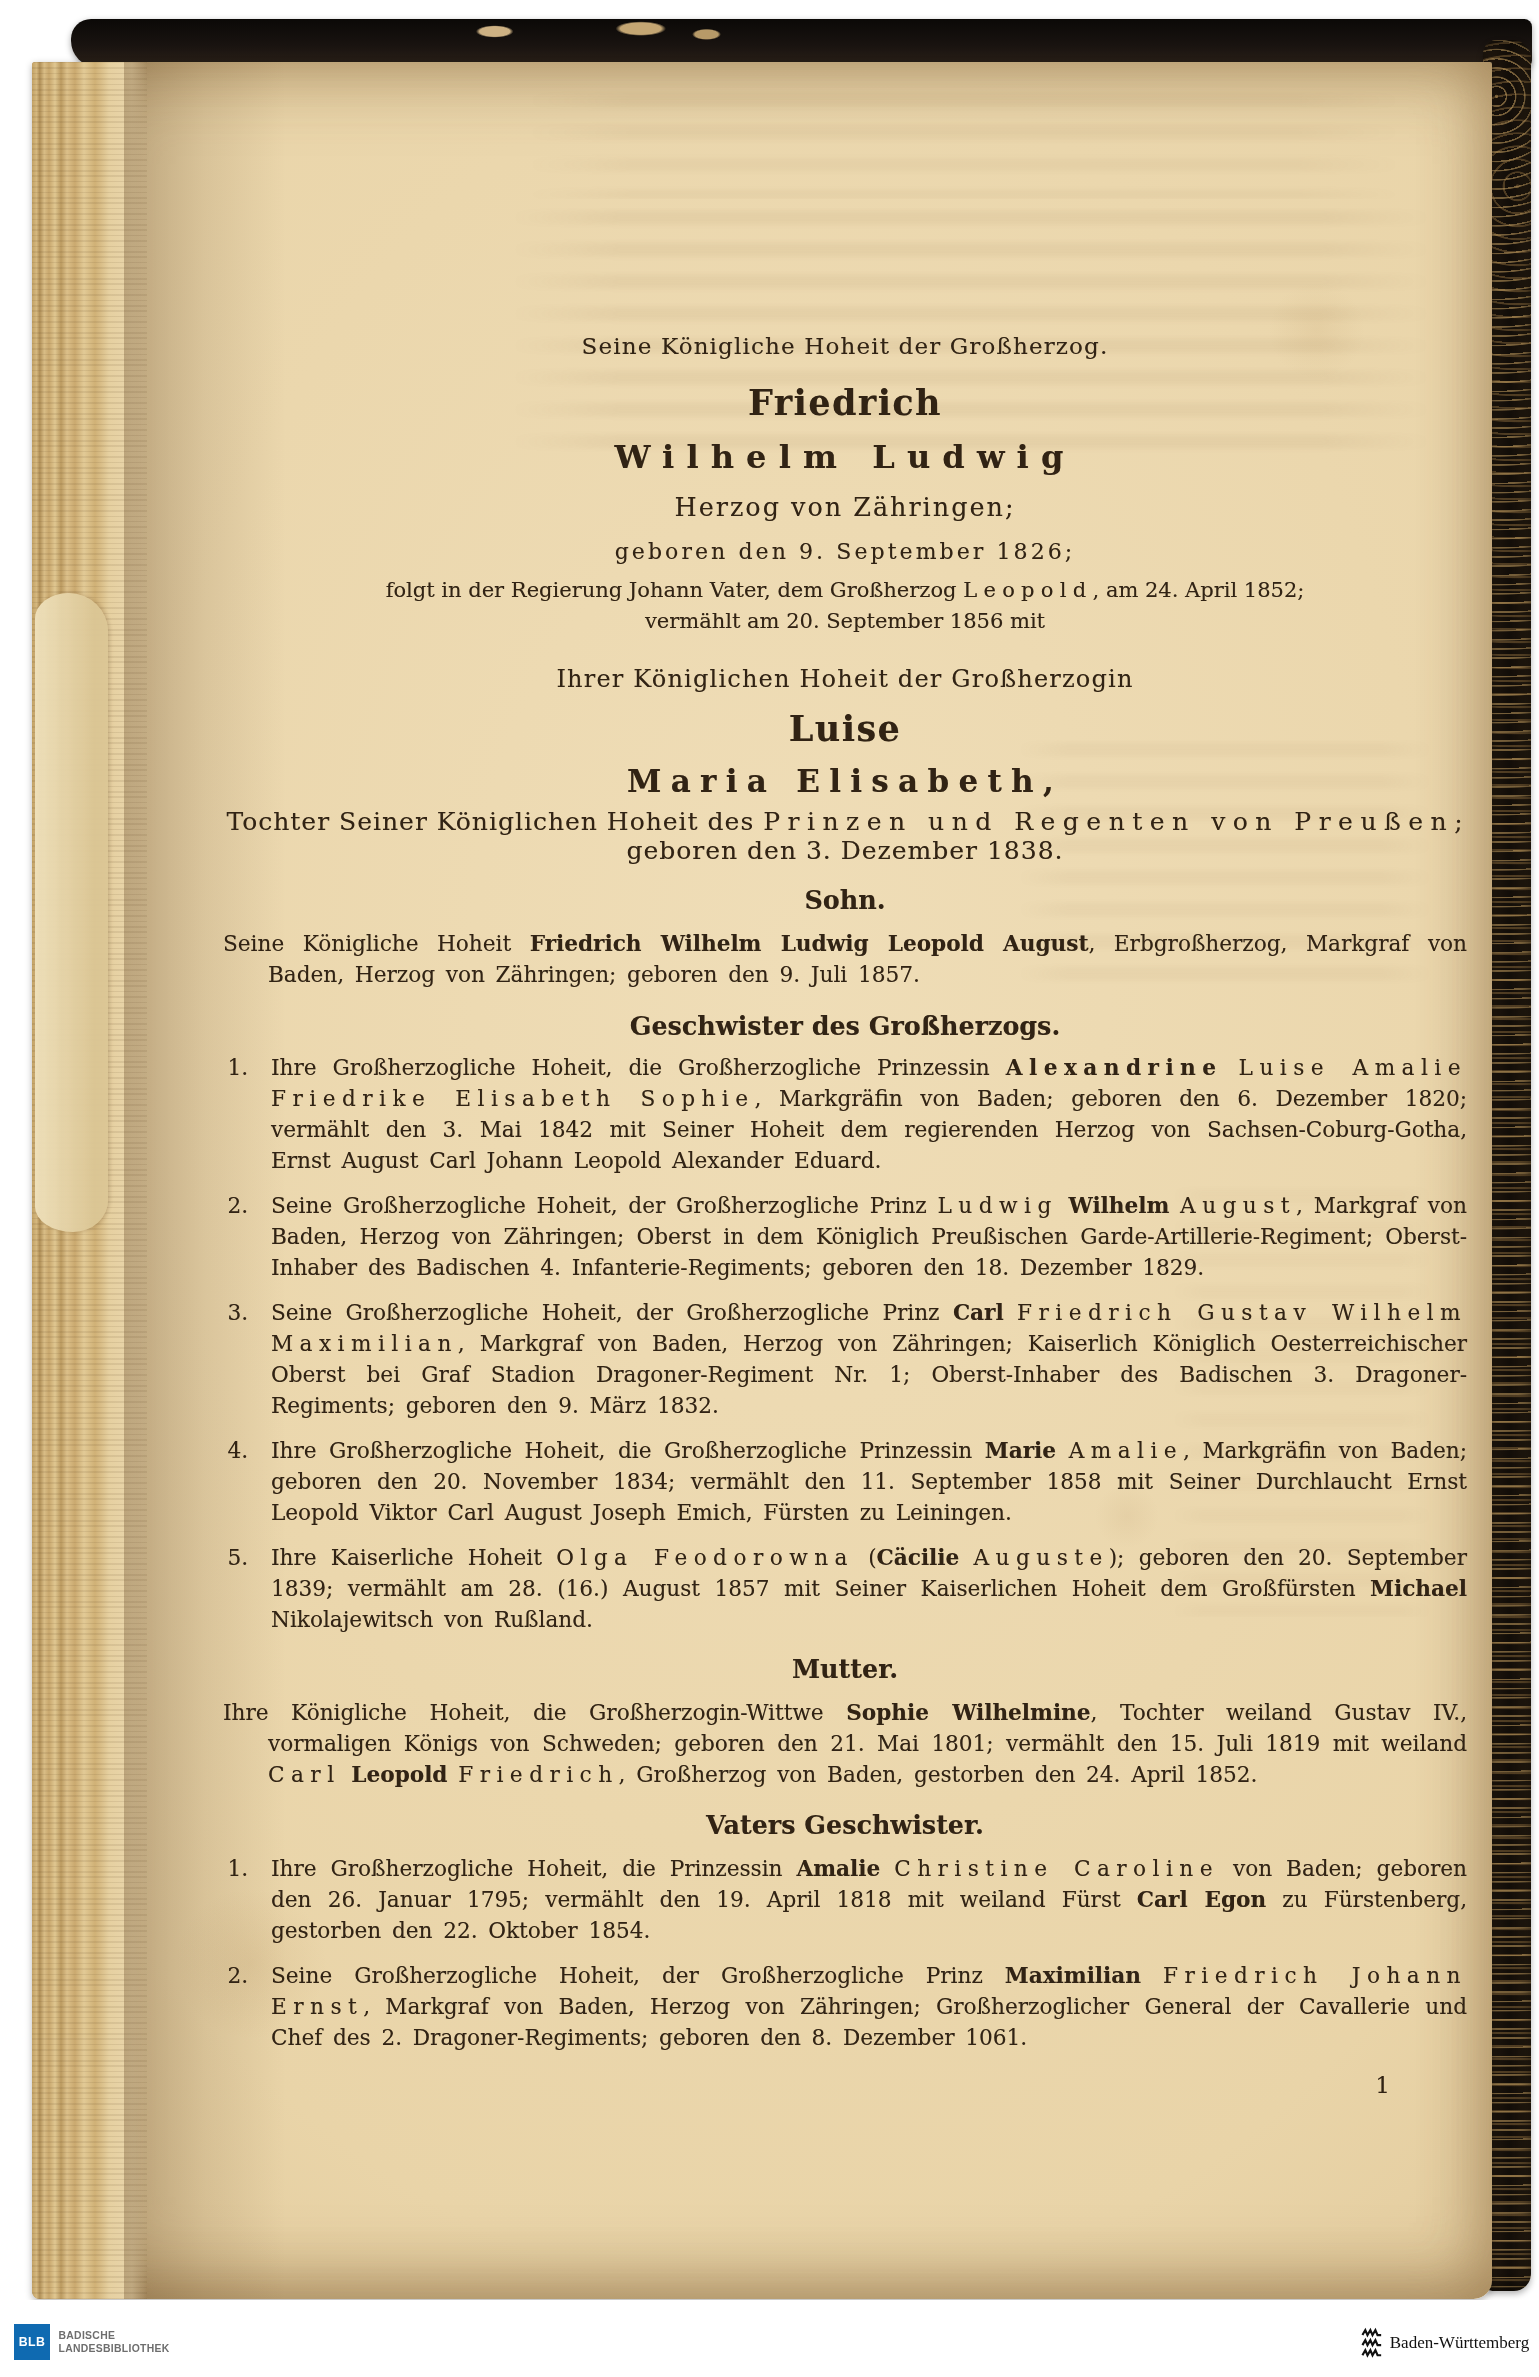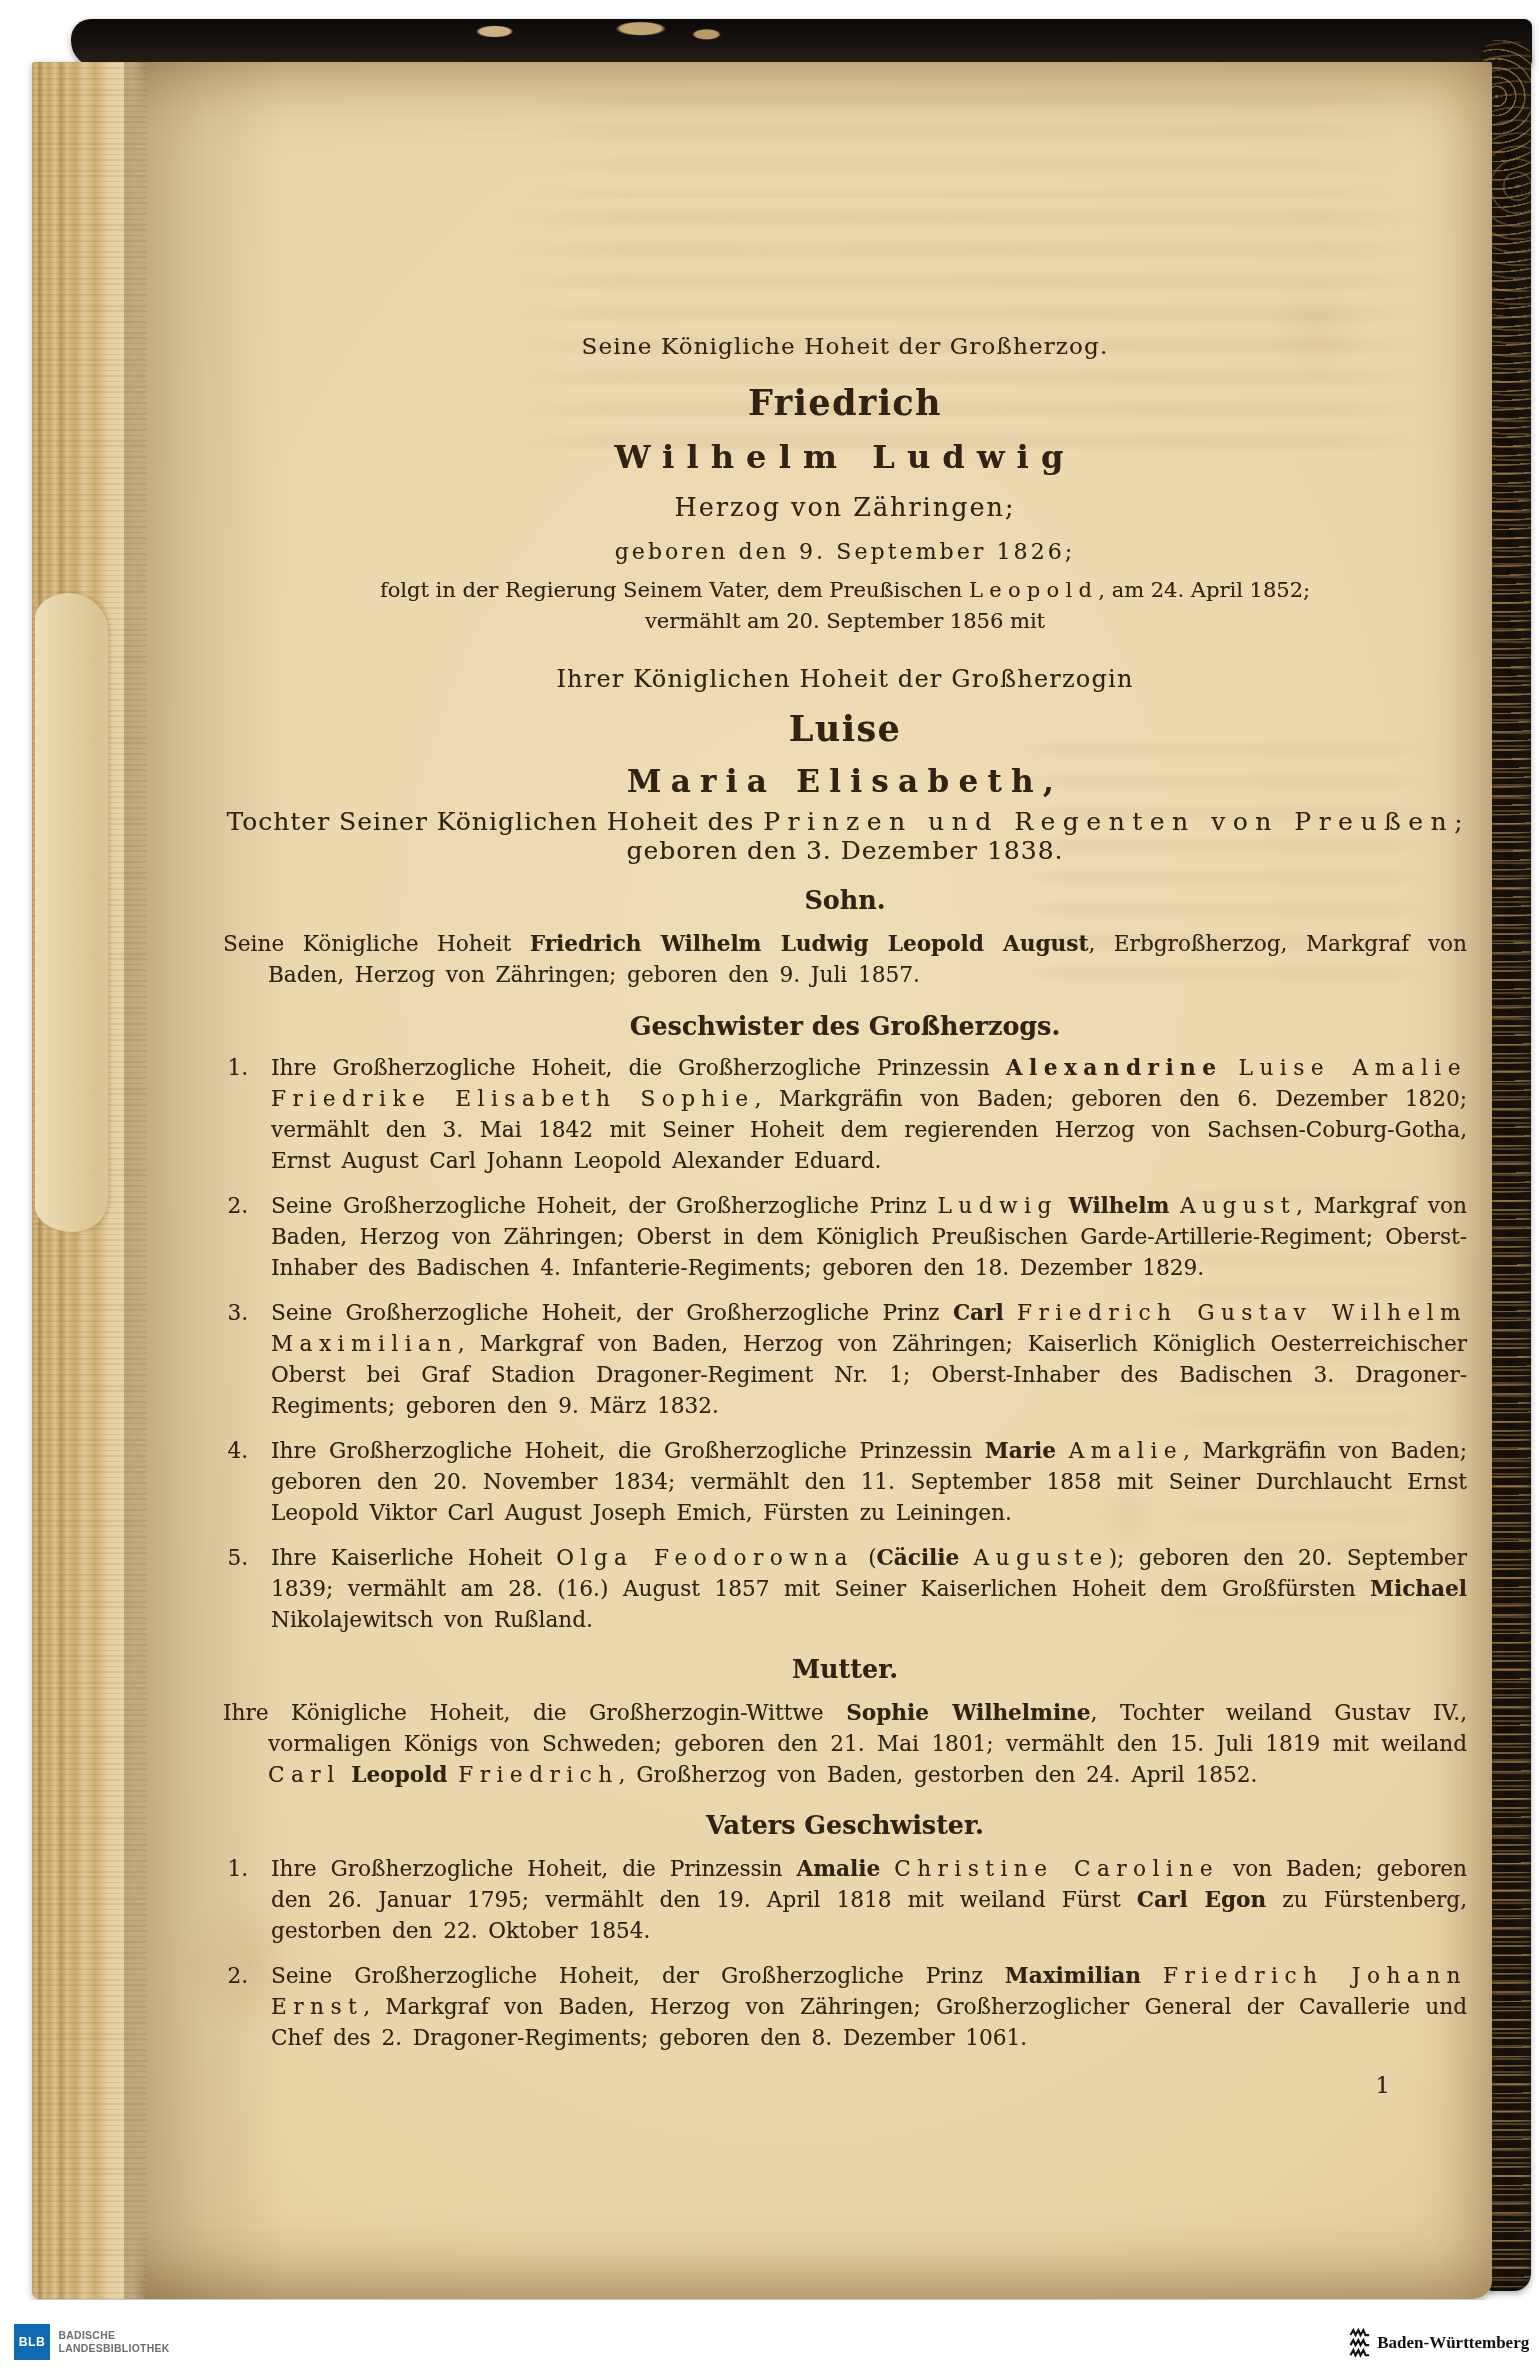--- a/index.html
+++ b/index.html
@@ -116,21 +116,21 @@
 
   
   .footer{ position:absolute; left:0; bottom:0; width:1540px; height:77px; background:#fff; z-index:5;
            font-family:"Liberation Sans", sans-serif; }
   .blb{ position:absolute; left:14px; bottom:17px; display:flex; align-items:center; gap:8.5px; }
   .blb-badge{ width:36px; height:36px; background:#0f6ab1; color:#fff; border-radius:0;
               display:flex; align-items:center; justify-content:center;
               font-weight:700; font-size:12.3px; letter-spacing:0.4px; }
   .blb-text{ font-weight:700; font-size:10.4px; line-height:13px; color:#6e6e6e; letter-spacing:0.3px; }
   .bw{ position:absolute; right:10.8px; bottom:18.5px; display:flex; align-items:center; gap:7px; }
-  .bw-label{ font-family:"Liberation Serif", serif; font-weight:700; font-size:17px; color:#111; }
+  .bw-label{ font-family:"Liberation Serif", serif; font-weight:400; font-size:17px; color:#111; }
 </style>
 </head>
 <body>
 
 <div class="scene">
 
   <div class="cover-top"></div>
   <div class="cover-right"></div>
 
   <div class="page">
@@ -142,21 +142,21 @@
     <div class="ghost g2"></div>
     <div class="ghost g3"></div>
 
     <div class="content">
 
       <p class="c intro-line mtBig">Seine Königliche Hoheit der Großherzog.</p>
       <div class="name-lg mt24">Friedrich</div>
       <div class="name-sp mt16">Wilhelm Ludwig</div>
       <p class="c duke-title mt14">Herzog von Zähringen;</p>
       <p class="c born-line mt16">geboren den 9. September 1826;</p>
-      <p class="c reg-line mt10"><span>folgt in der Regierung Seinem Vater, dem Preußischen </span><span class="sp">Leopold</span><span>, am 24. April 1852;</span></p>
+      <p class="c reg-line mt10"><span>folgt in der Regierung Johann Vater, dem Großherzog </span><span class="sp">Leopold</span><span>, am 24. April 1852;</span></p>
       <p class="c reg-line2 mt0">vermählt am 20. September 1856 mit</p>
       <p class="c intro-line2 mt34">Ihrer Königlichen Hoheit der Großherzogin</p>
       <div class="name-lg mt16">Luise</div>
       <div class="name-sp sm mt14">Maria Elisabeth,</div>
       <p class="c daughter mt8"><span>Tochter Seiner Königlichen Hoheit des </span><span class="sp">Prinzen und Regenten von Preußen</span><span>;</span></p>
       <p class="c daughter2 mt0">geboren den 3. Dezember 1838.</p>
 
       <h3 class="sec mt24">Sohn.</h3>
       <p class="para hang mt14"><span>Seine Königliche Hoheit </span><span class="b">Friedrich Wilhelm Ludwig Leopold August</span><span>, Erbgroßherzog, Markgraf von Baden, Herzog von Zähringen; geboren den 9. Juli 1857.</span></p>
 

